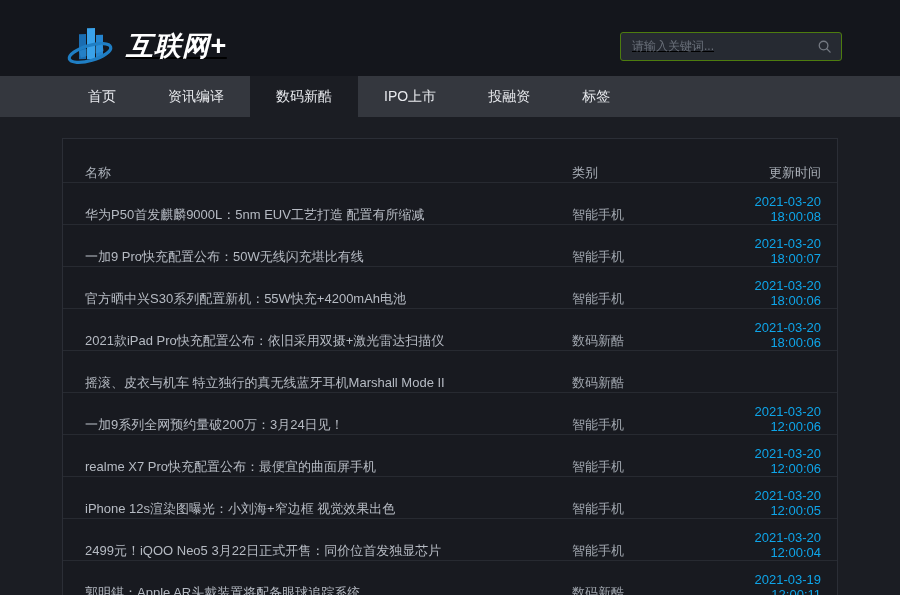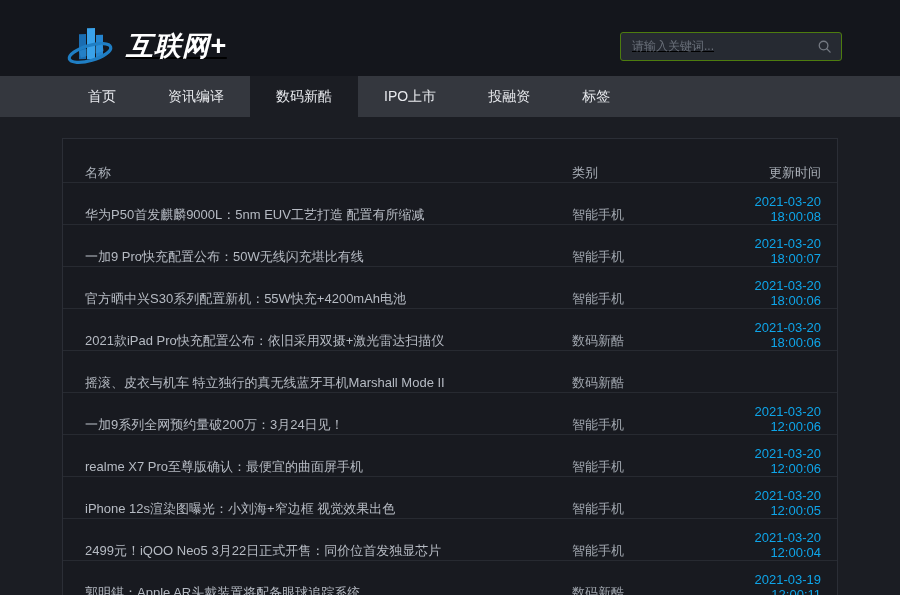--- a/index.html
+++ b/index.html
@@ -157,21 +157,21 @@
     <div class="trow data-row">
       <span class="col-name">摇滚、皮衣与机车 特立独行的真无线蓝牙耳机Marshall Mode II</span>
       <span class="col-cat">数码新酷</span>
     </div>
     <div class="trow data-row">
       <span class="col-name">一加9系列全网预约量破200万：3月24日见！</span>
       <span class="col-cat">智能手机</span>
       <span class="col-time">2021-03-20 12:00:06</span>
     </div>
     <div class="trow data-row">
-      <span class="col-name">realme X7 Pro至尊版确认：最便宜的曲面屏手机</span>
+      <span class="col-name">realme X7 Pro快充配置公布：最便宜的曲面屏手机</span>
       <span class="col-cat">智能手机</span>
       <span class="col-time">2021-03-20 12:00:06</span>
     </div>
     <div class="trow data-row">
       <span class="col-name">iPhone 12s渲染图曝光：小刘海+窄边框 视觉效果出色</span>
       <span class="col-cat">智能手机</span>
       <span class="col-time">2021-03-20 12:00:05</span>
     </div>
     <div class="trow data-row">
       <span class="col-name">2499元！iQOO Neo5 3月22日正式开售：同价位首发独显芯片</span>

